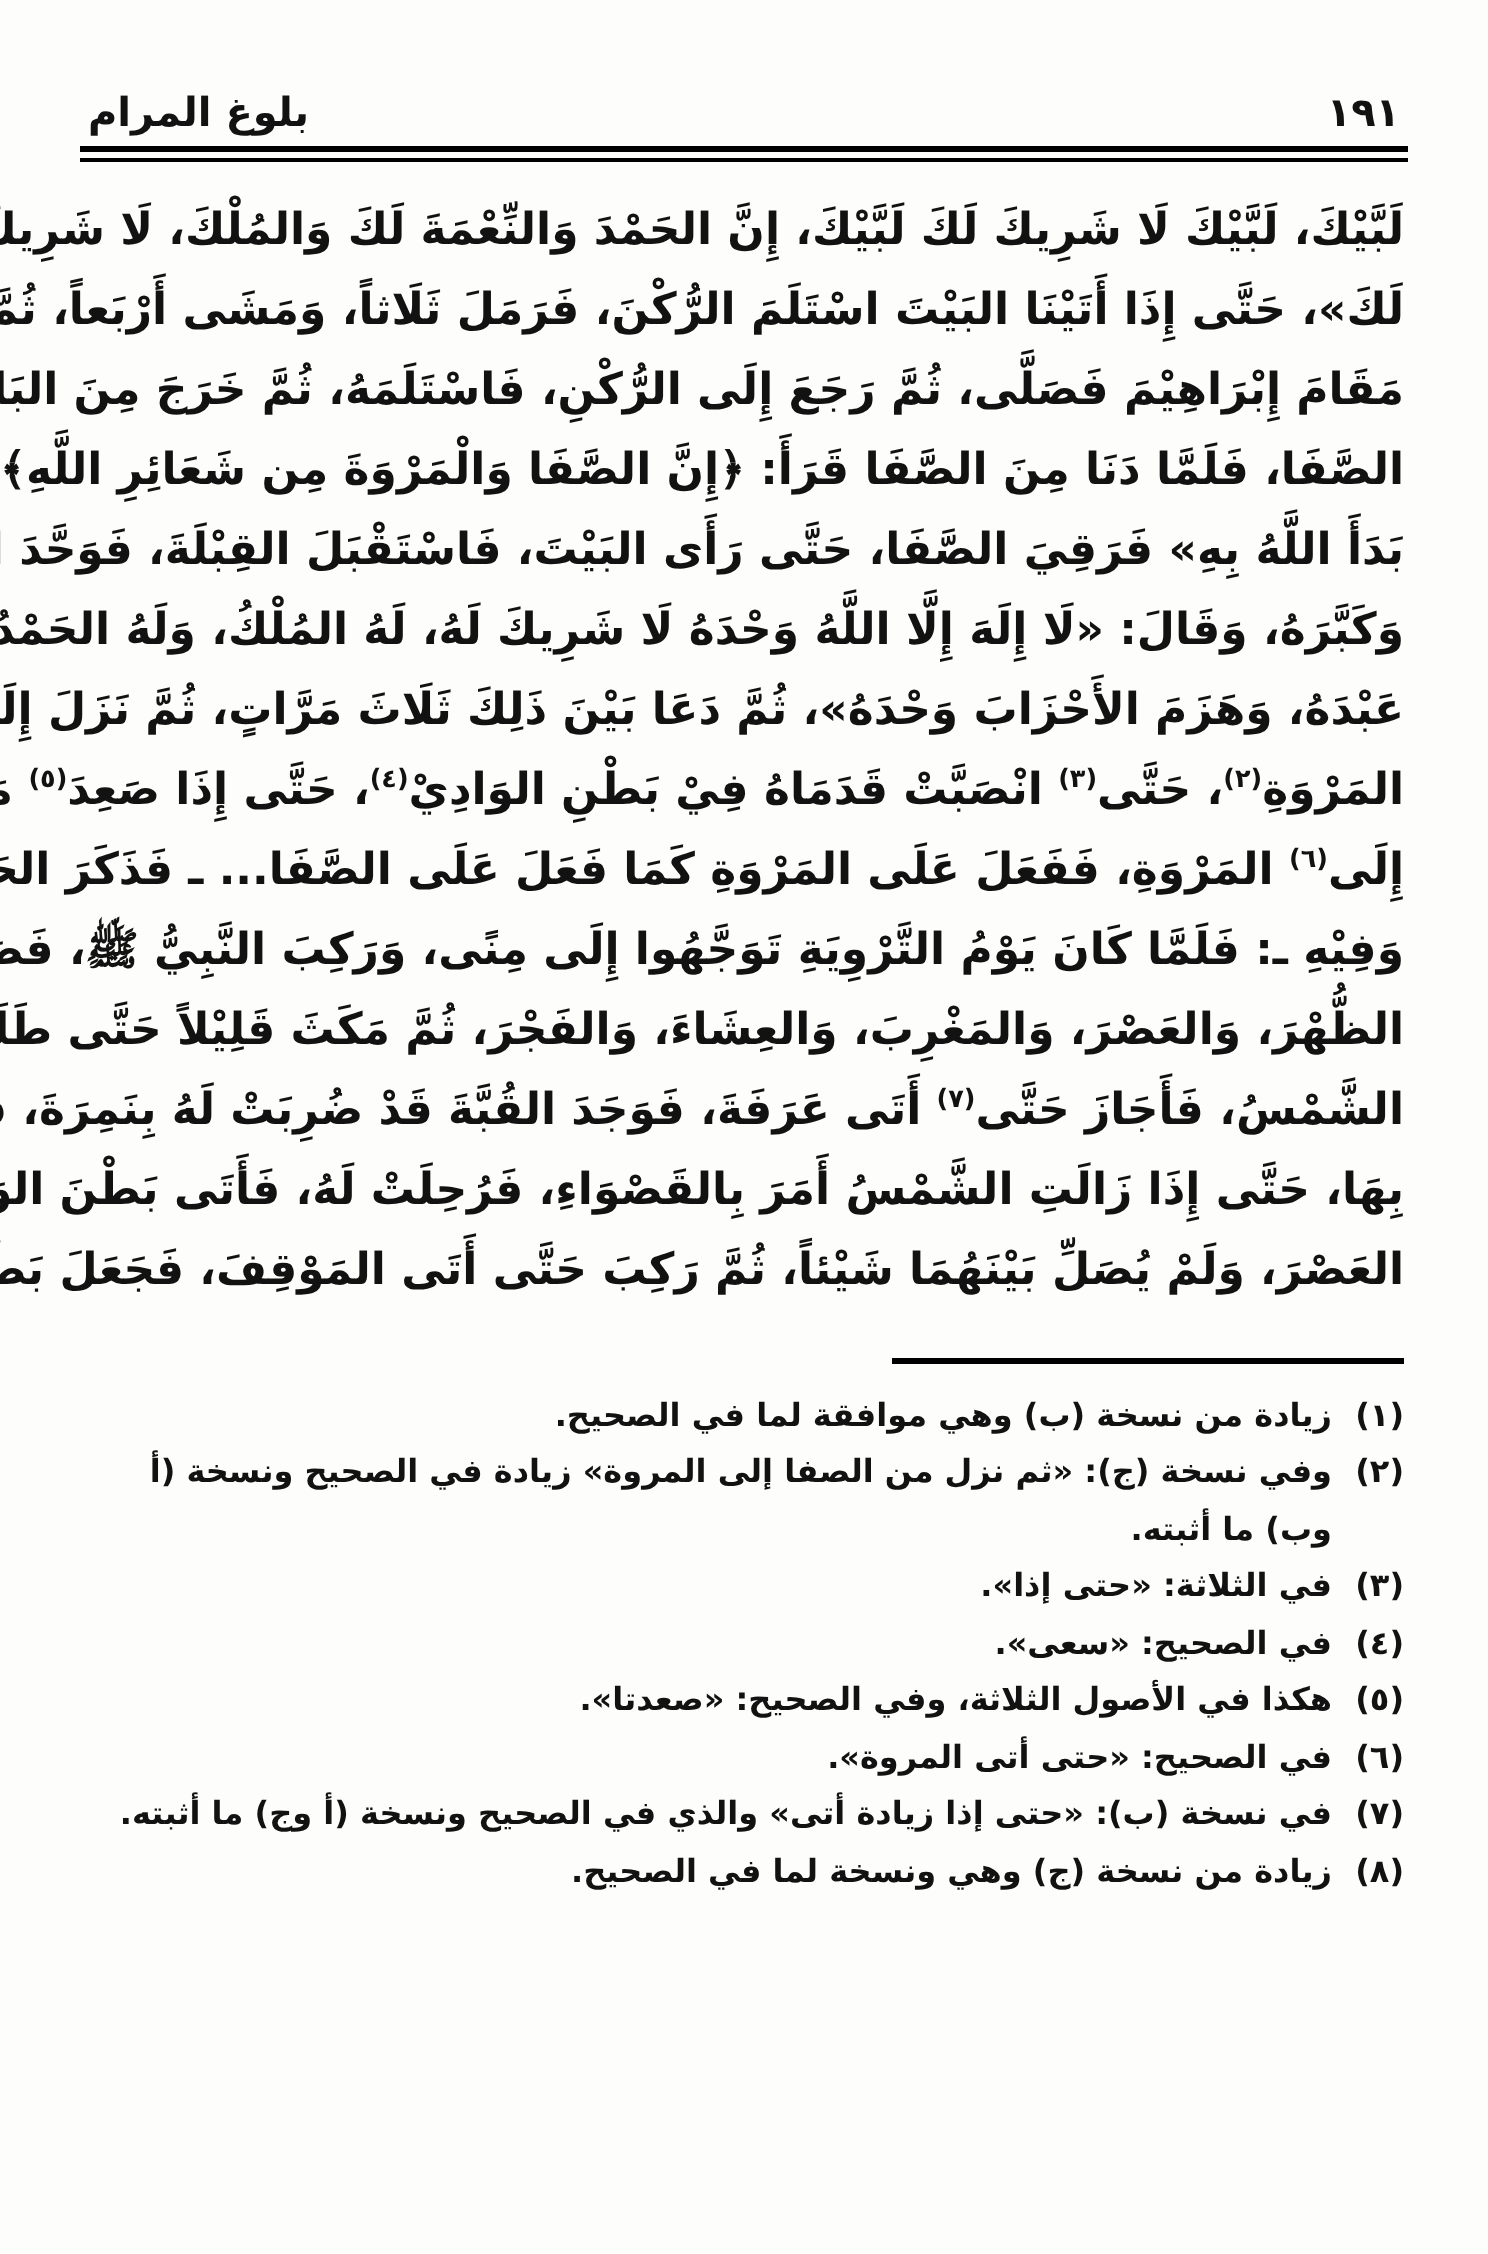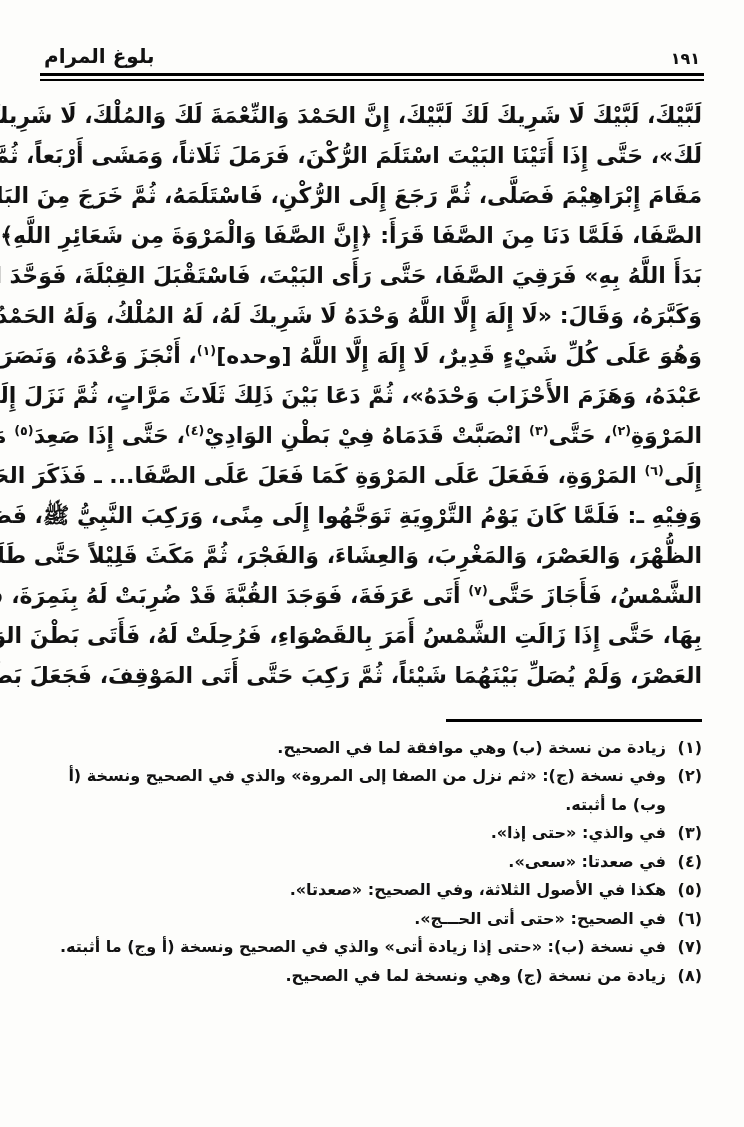--- a/index.html
+++ b/index.html
@@ -12,21 +12,21 @@
     overflow:hidden;
     direction:rtl;
   }
   
   .header {
     display:flex; justify-content:space-between; align-items:flex-end;
     padding:44px 44px 0 44px;
     font-weight:bold; font-size:20px;
     direction:rtl;
   }
-  .header .pageno { font-size:16px; letter-spacing:1px;text-align:right; }
+  .header .pageno { font-size:20px; letter-spacing:1px;text-align:right; }
   .rule {
     margin:5px 40px 0 40px;
     border-top:3px solid #000;
     border-bottom:2px solid #000;
     height:3px;
   }
   
   .body {
     margin:15px 42px 0 42px;
     direction:rtl;
@@ -64,57 +64,56 @@
 
   <div class="rule"></div>
 
   <div class="body">
     <div class="body-line">لَبَّيْكَ، لَبَّيْكَ لَا شَرِيكَ لَكَ لَبَّيْكَ، إِنَّ الحَمْدَ وَالنِّعْمَةَ لَكَ وَالمُلْكَ، لَا شَرِيكَ</div>
     <div class="body-line">لَكَ»، حَتَّى إِذَا أَتَيْنَا البَيْتَ اسْتَلَمَ الرُّكْنَ، فَرَمَلَ ثَلَاثاً، وَمَشَى أَرْبَعاً، ثُمَّ أَتَى</div>
     <div class="body-line">مَقَامَ إِبْرَاهِيْمَ فَصَلَّى، ثُمَّ رَجَعَ إِلَى الرُّكْنِ، فَاسْتَلَمَهُ، ثُمَّ خَرَجَ مِنَ البَابِ إِلَى</div>
     <div class="body-line">الصَّفَا، فَلَمَّا دَنَا مِنَ الصَّفَا قَرَأَ: ﴿إِنَّ الصَّفَا وَالْمَرْوَةَ مِن شَعَائِرِ اللَّهِ﴾ «أَبْدَأُ بِمَا</div>
     <div class="body-line">بَدَأَ اللَّهُ بِهِ» فَرَقِيَ الصَّفَا، حَتَّى رَأَى البَيْتَ، فَاسْتَقْبَلَ القِبْلَةَ، فَوَحَّدَ اللَّهَ</div>
     <div class="body-line">وَكَبَّرَهُ، وَقَالَ: «لَا إِلَهَ إِلَّا اللَّهُ وَحْدَهُ لَا شَرِيكَ لَهُ، لَهُ المُلْكُ، وَلَهُ الحَمْدُ،</div>
-    <div class="body-line">وَهُوَ عَلَى كُلِّ شَيْءٍ قَدِيرٌ، لَا إِلَهَ إِلَّا اللَّهُ [وحده]<sup>(١)</sup>، أَنْجَزَ وَعْدَهُ، وَنَصَرَ</div>
     <div class="body-line">عَبْدَهُ، وَهَزَمَ الأَحْزَابَ وَحْدَهُ»، ثُمَّ دَعَا بَيْنَ ذَلِكَ ثَلَاثَ مَرَّاتٍ، ثُمَّ نَزَلَ إِلَى</div>
     <div class="body-line">المَرْوَةِ<sup>(٢)</sup>، حَتَّى<sup>(٣)</sup> انْصَبَّتْ قَدَمَاهُ فِيْ بَطْنِ الوَادِيْ<sup>(٤)</sup>، حَتَّى إِذَا صَعِدَ<sup>(٥)</sup> مَشَى</div>
     <div class="body-line">إِلَى<sup>(٦)</sup> المَرْوَةِ، فَفَعَلَ عَلَى المَرْوَةِ كَمَا فَعَلَ عَلَى الصَّفَا... ـ فَذَكَرَ الحَدِيْثَ،</div>
     <div class="body-line">وَفِيْهِ ـ: فَلَمَّا كَانَ يَوْمُ التَّرْوِيَةِ تَوَجَّهُوا إِلَى مِنًى، وَرَكِبَ النَّبِيُّ ﷺ، فَصَلَّى بِهَا</div>
     <div class="body-line">الظُّهْرَ، وَالعَصْرَ، وَالمَغْرِبَ، وَالعِشَاءَ، وَالفَجْرَ، ثُمَّ مَكَثَ قَلِيْلاً حَتَّى طَلَعَتِ</div>
     <div class="body-line">الشَّمْسُ، فَأَجَازَ حَتَّى<sup>(٧)</sup> أَتَى عَرَفَةَ، فَوَجَدَ القُبَّةَ قَدْ ضُرِبَتْ لَهُ بِنَمِرَةَ، فَنَزَلَ</div>
     <div class="body-line">بِهَا، حَتَّى إِذَا زَالَتِ الشَّمْسُ أَمَرَ بِالقَصْوَاءِ، فَرُحِلَتْ لَهُ، فَأَتَى بَطْنَ الوَادِيْ،</div>
     <div class="body-line">العَصْرَ، وَلَمْ يُصَلِّ بَيْنَهُمَا شَيْئاً، ثُمَّ رَكِبَ حَتَّى أَتَى المَوْقِفَ، فَجَعَلَ بَطْنَ</div>
   </div>
 
   <div class="fn-sep"></div>
 
   <div class="footnotes">
     <div class="footnote">
       <span class="fn-num">(١)</span>
       <span class="fn-text">زيادة من نسخة (ب) وهي موافقة لما في الصحيح.</span>
     </div>
     <div class="footnote">
       <span class="fn-num">(٢)</span>
-      <span class="fn-text">وفي نسخة (ج): «ثم نزل من الصفا إلى المروة» والذي في الصحيح ونسخة (أ وب) ما أثبته.</span>
+      <span class="fn-text">وفي نسخة (ج): «ثم نزل من الصفا إلى المروة» زيادة في الصحيح ونسخة (أ وب) ما أثبته.</span>
     </div>
     <div class="footnote">
       <span class="fn-num">(٣)</span>
-      <span class="fn-text">في والذي: «حتى إذا».</span>
+      <span class="fn-text">في الثلاثة: «حتى إذا».</span>
     </div>
     <div class="footnote">
       <span class="fn-num">(٤)</span>
-      <span class="fn-text">في صعدتا: «سعى».</span>
+      <span class="fn-text">في الصحيح: «سعى».</span>
     </div>
     <div class="footnote">
       <span class="fn-num">(٥)</span>
       <span class="fn-text">هكذا في الأصول الثلاثة، وفي الصحيح: «صعدتا».</span>
     </div>
     <div class="footnote">
       <span class="fn-num">(٦)</span>
-      <span class="fn-text">في الصحيح: «حتى أتى الحـــج».</span>
+      <span class="fn-text">في الصحيح: «حتى أتى المروة».</span>
     </div>
     <div class="footnote">
       <span class="fn-num">(٧)</span>
       <span class="fn-text">في نسخة (ب): «حتى إذا زيادة أتى» والذي في الصحيح ونسخة (أ وج) ما أثبته.</span>
     </div>
     <div class="footnote">
       <span class="fn-num">(٨)</span>
       <span class="fn-text">زيادة من نسخة (ج) وهي ونسخة لما في الصحيح.</span>
     </div>
   </div>

